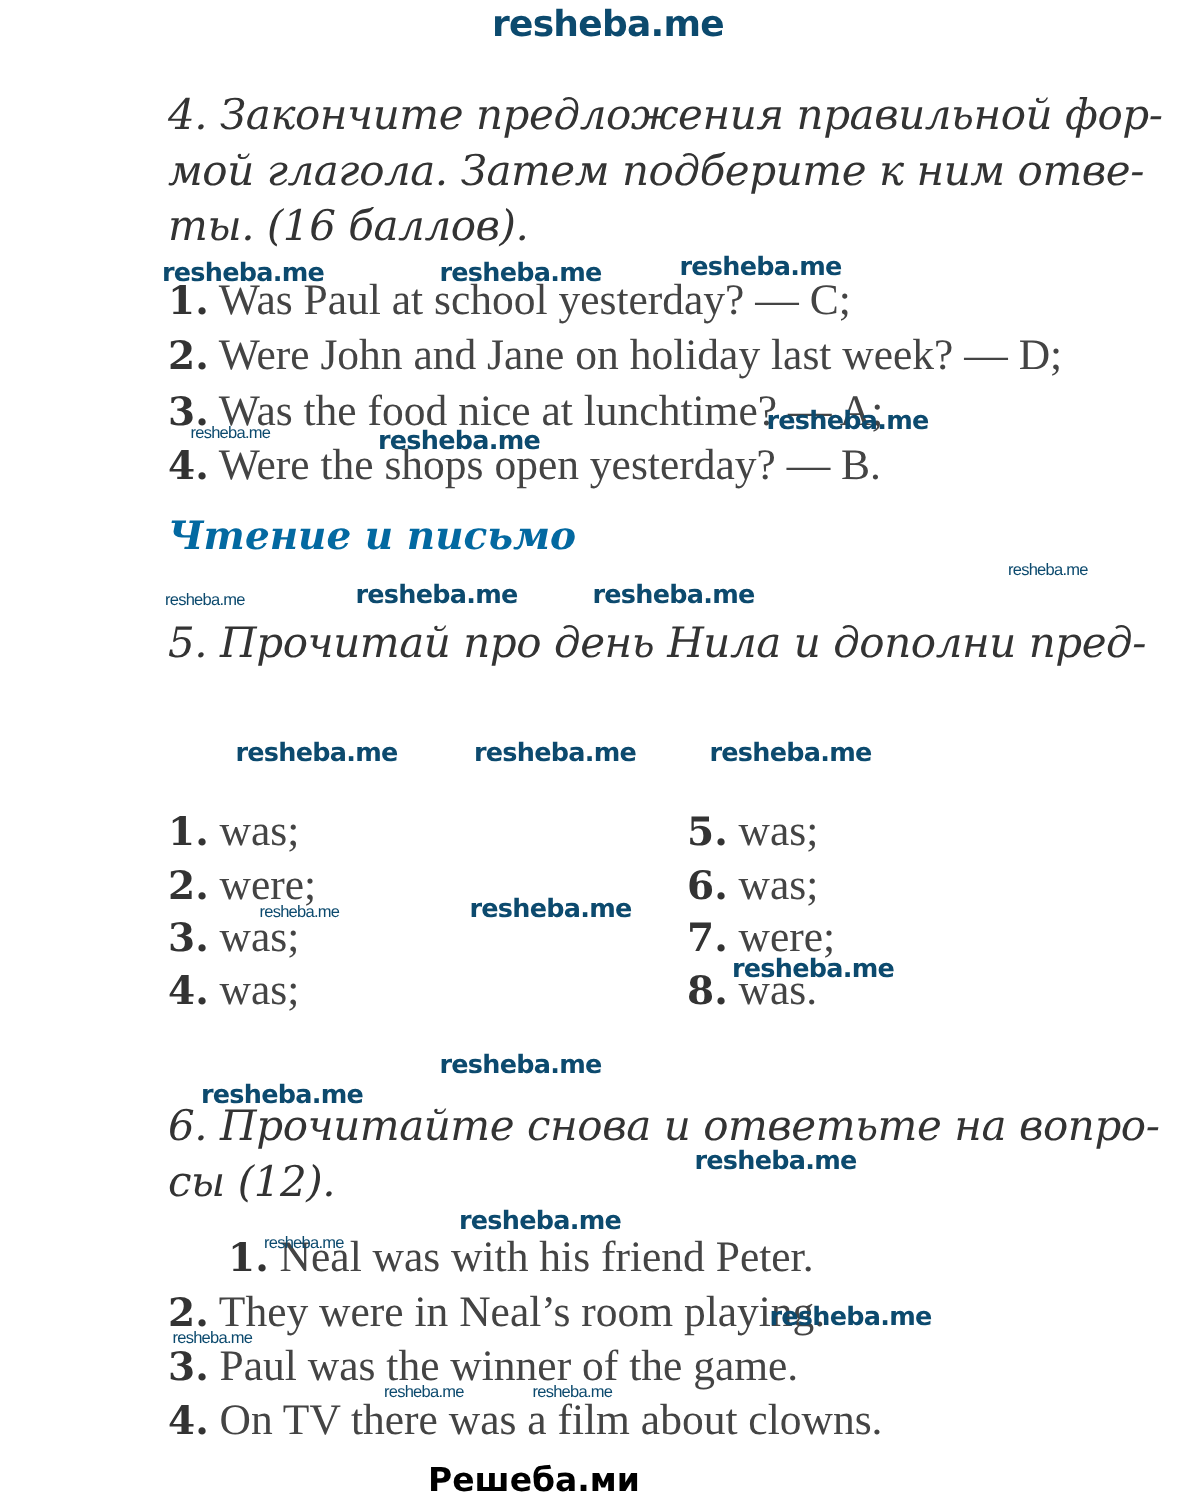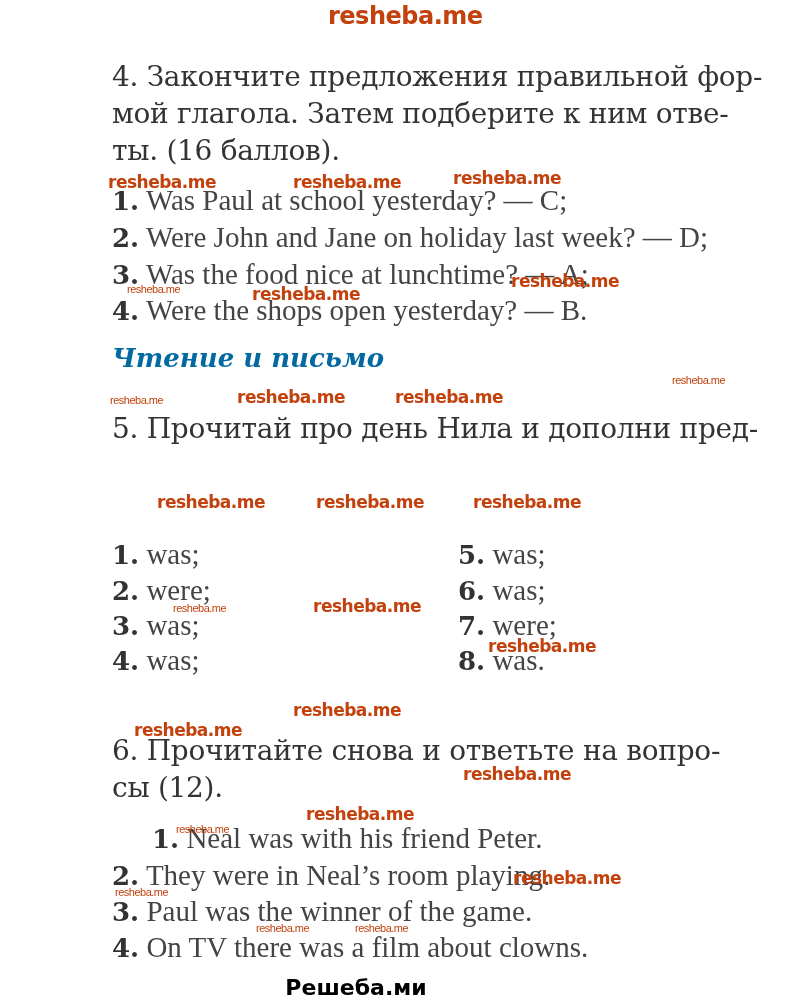--- a/index.html
+++ b/index.html
@@ -1,21 +1,21 @@
 <!DOCTYPE html>
 <html><head>
 <meta charset="utf-8">
 <style>
   html, body { margin: 0; padding: 0; background: #ffffff; }
   body { width: 800px; height: 1006px; position: relative; overflow: hidden; }
-  .wm { position: absolute; font-family: "DejaVu Sans", sans-serif; font-weight: bold; color: #c2410c; white-space: nowrap; letter-spacing: -0.5px; }
+  .wm { position: absolute; font-family: "DejaVu Sans", sans-serif; font-weight: bold; color: #0c4a6e; white-space: nowrap; letter-spacing: -0.5px; }
   .wm-big { font-size: 22px; }
   .wm-med { font-size: 17px; }
   .wm-small { font-size: 11px; font-weight: normal; font-family: "Liberation Sans", sans-serif; letter-spacing: -0.5px; }
-  .task { position: absolute; left: 112px; font-family: "DejaVu Serif", serif; font-size: 28px; line-height: 37px; color: #333; margin: 0; letter-spacing: -0.3px; }
+  .task { position: absolute; left: 112px; font-family: "DejaVu Serif", serif; font-style: italic; font-size: 28px; line-height: 37px; color: #333; margin: 0; letter-spacing: -0.3px; }
   .line { position: absolute; font-family: "Liberation Serif", serif; font-size: 29px; color: #444; white-space: nowrap; }
   .num { font-family: "DejaVu Serif", serif; font-weight: bold; color: #333; font-size: 26px; }
   .heading { position: absolute; left: 112px; top: 343px; font-family: "DejaVu Serif", serif; font-style: italic; font-weight: bold; font-size: 26px; color: #0369a1; margin: 0; text-align: right; }
   .footer { position: absolute; left: 0; width: 712px; top: 975px; text-align: center; font-family: "DejaVu Sans", sans-serif; font-weight: bold; font-size: 22px; color: #000; }
 </style>
 </head>
 <body>
 
 <div class="wm wm-big" style="left:328px; top:2px; font-size:24px;">resheba.me</div>
 

